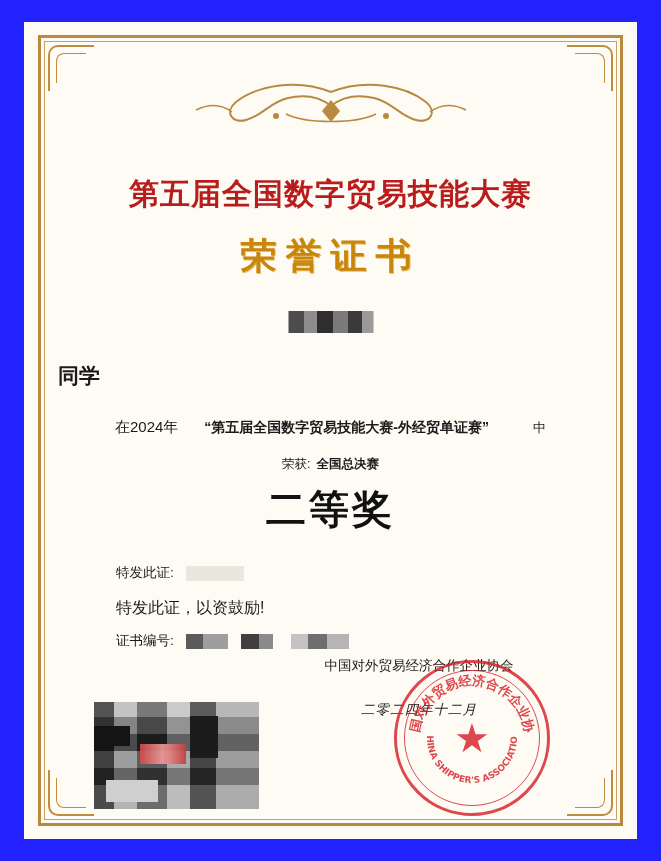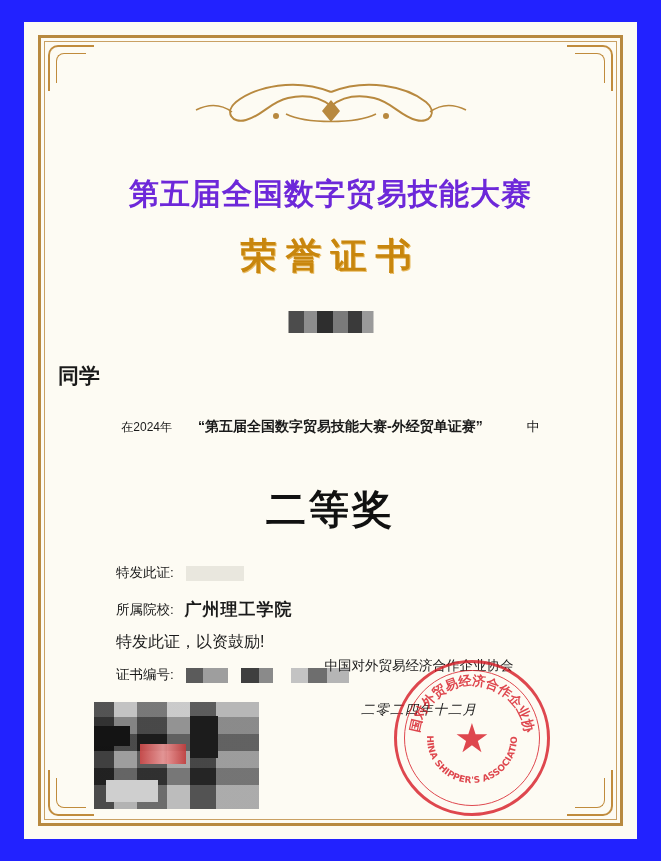--- a/index.html
+++ b/index.html
@@ -98,21 +98,21 @@
   }
 
   .main-title {
     position: absolute;
     top: 118px;
     left: 0;
     right: 0;
     text-align: center;
     font-size: 30px;
     font-weight: bold;
-    color: #6d28d9;
+    color: #b91c1c;
     letter-spacing: 1px;
     font-family: "DejaVu Sans", sans-serif;
   }
 
   .honor-title {
     position: absolute;
     top: 176px;
     left: 0;
     right: 0;
     text-align: center;
@@ -148,21 +148,21 @@
   .body-line {
     position: absolute;
     top: 362px;
     left: 0;
     right: 0;
     text-align: center;
     font-size: 13px;
     color: #1a1a1a;
     white-space: nowrap;
   }
-  .body-line .pre { font-size: 12px; }
+  .body-line .pre { font-size: 15px; }
   .body-line .comp {
     font-weight: bold;
     font-size: 14px;
     margin: 0 26px 0 26px;
   }
   .body-line .post { margin-left: 18px; }
 
   .award-line {
     position: absolute;
     top: 400px;
@@ -352,31 +352,30 @@
     <div class="honor-title">荣誉证书</div>
 
     <div class="name-redacted"></div>
 
     <div class="student-word">同学</div>
 
     <div class="body-line">
       <span class="pre">在2024年</span><span class="comp">“第五届全国数字贸易技能大赛-外经贸单证赛”</span><span class="post">中</span>
     </div>
 
+    <div class="award-line">
+      <span>荣获:</span><span class="lv">全国总决赛</span>
+    </div>
 
     <div class="prize">二等奖</div>
 
     <div class="fields">
       <div class="field-row">
         <span class="field-label">特发此证:</span>
         <span class="redact teacher"></span>
-      </div>
-      <div class="field-row">
-        <span class="field-label">所属院校:</span>
-        <span class="field-value">广州理工学院</span>
       </div>
       <div class="field-row note-row">
         <span class="field-label">特发此证，以资鼓励!</span>
       </div>
       <div class="field-row">
         <span class="field-label">证书编号:</span>
         <span class="redact num-a"></span>
         <span class="redact num-b"></span>
         <span class="redact num-c"></span>
       </div>

